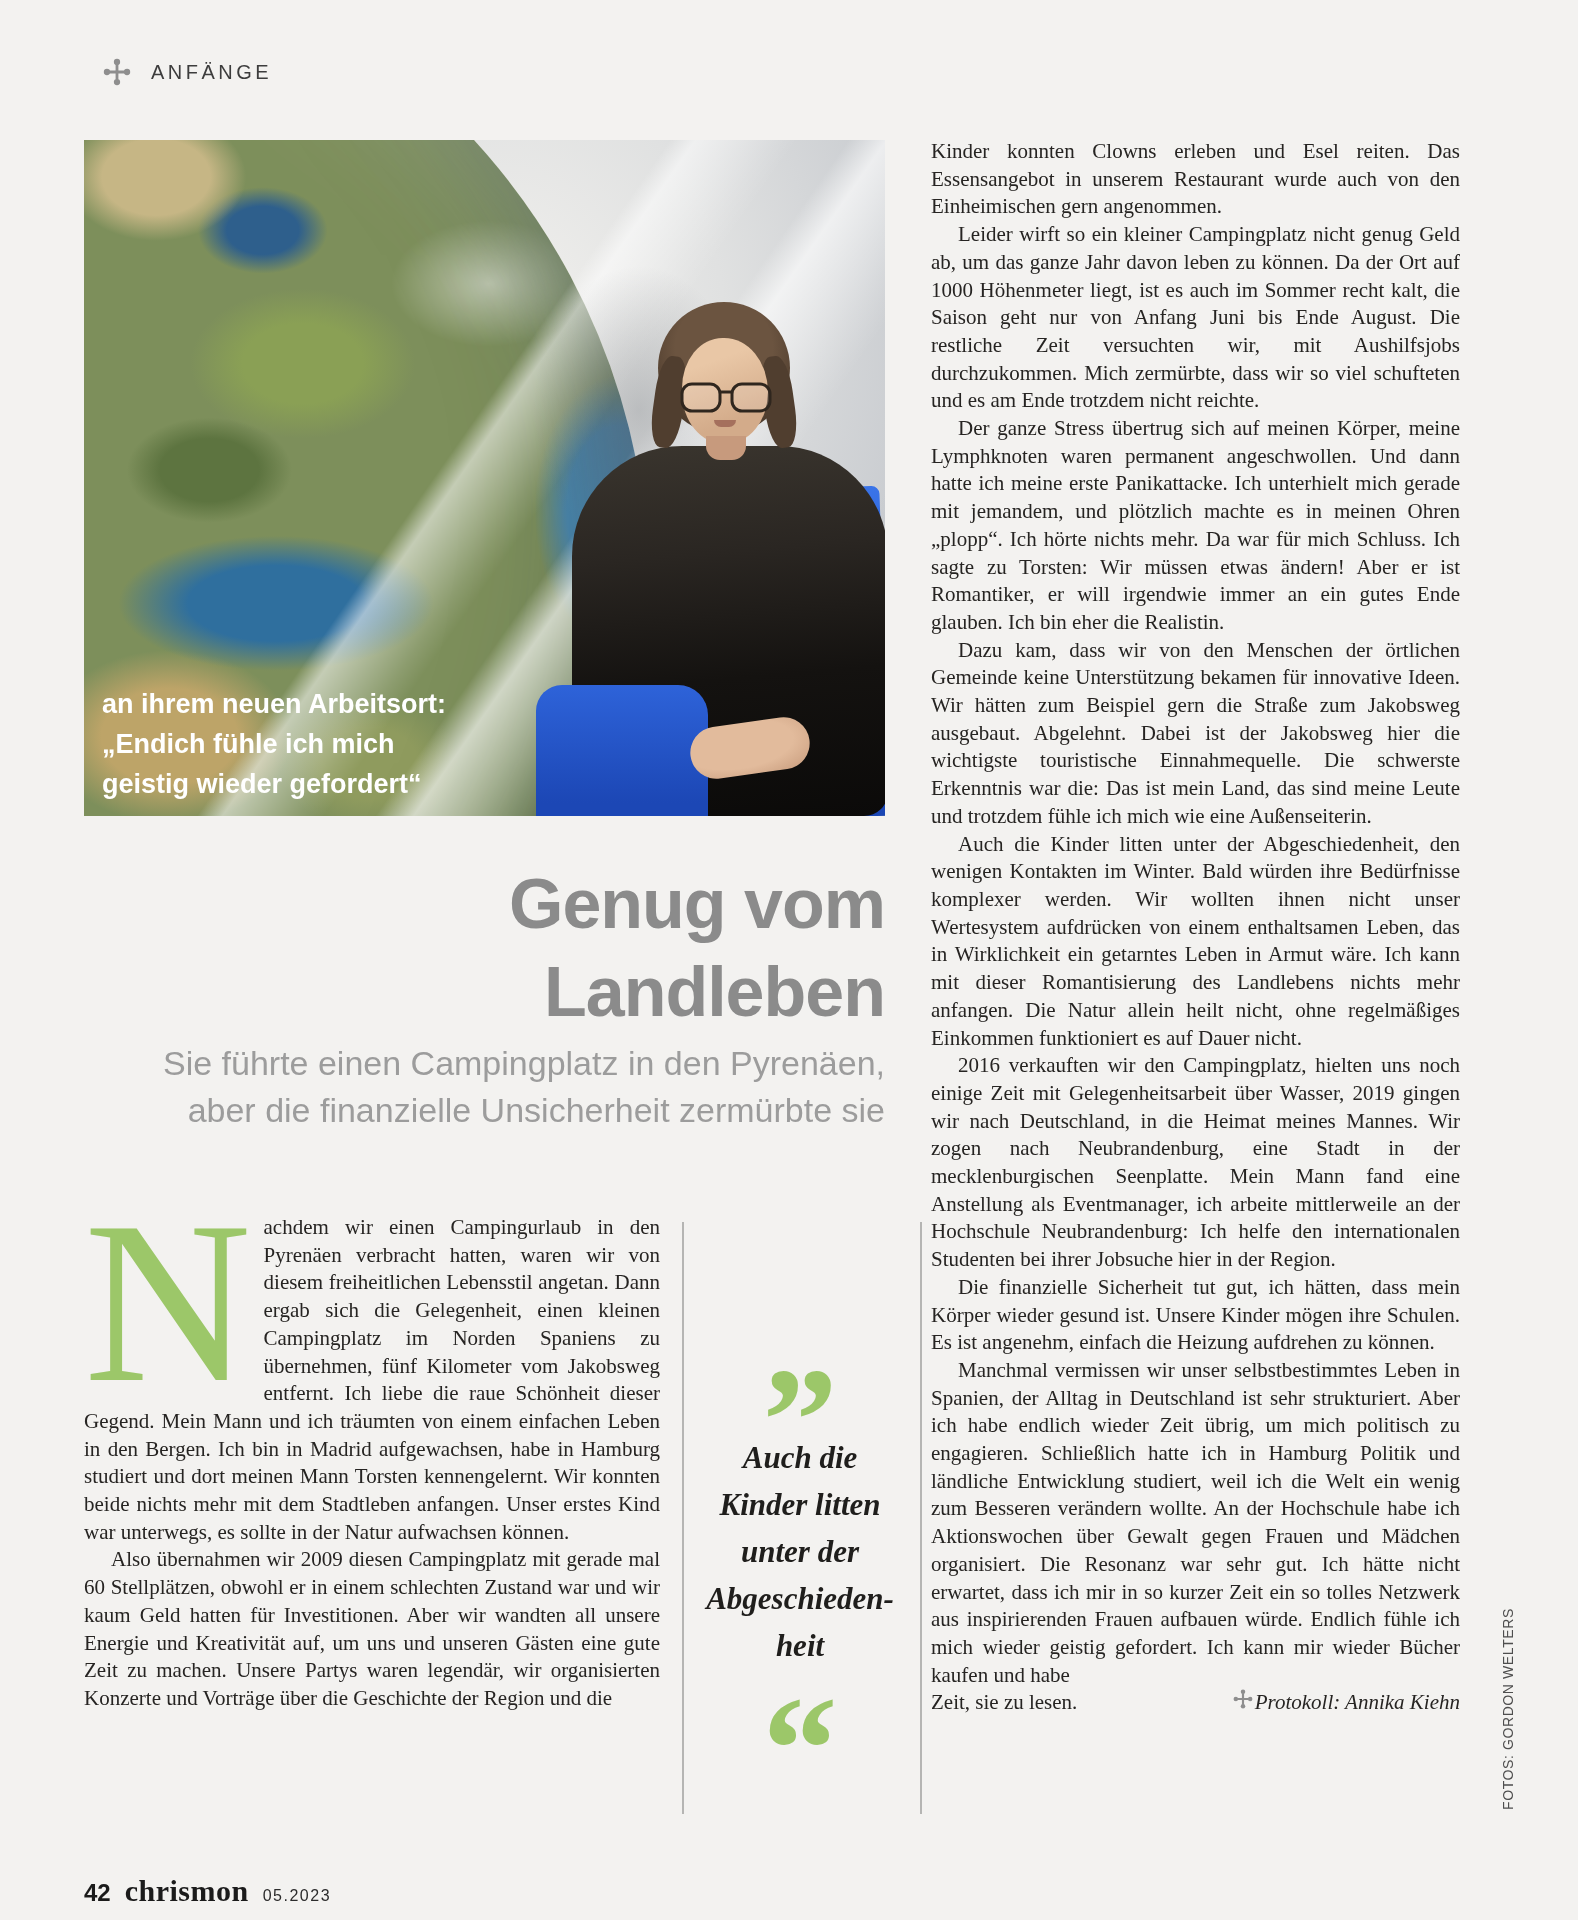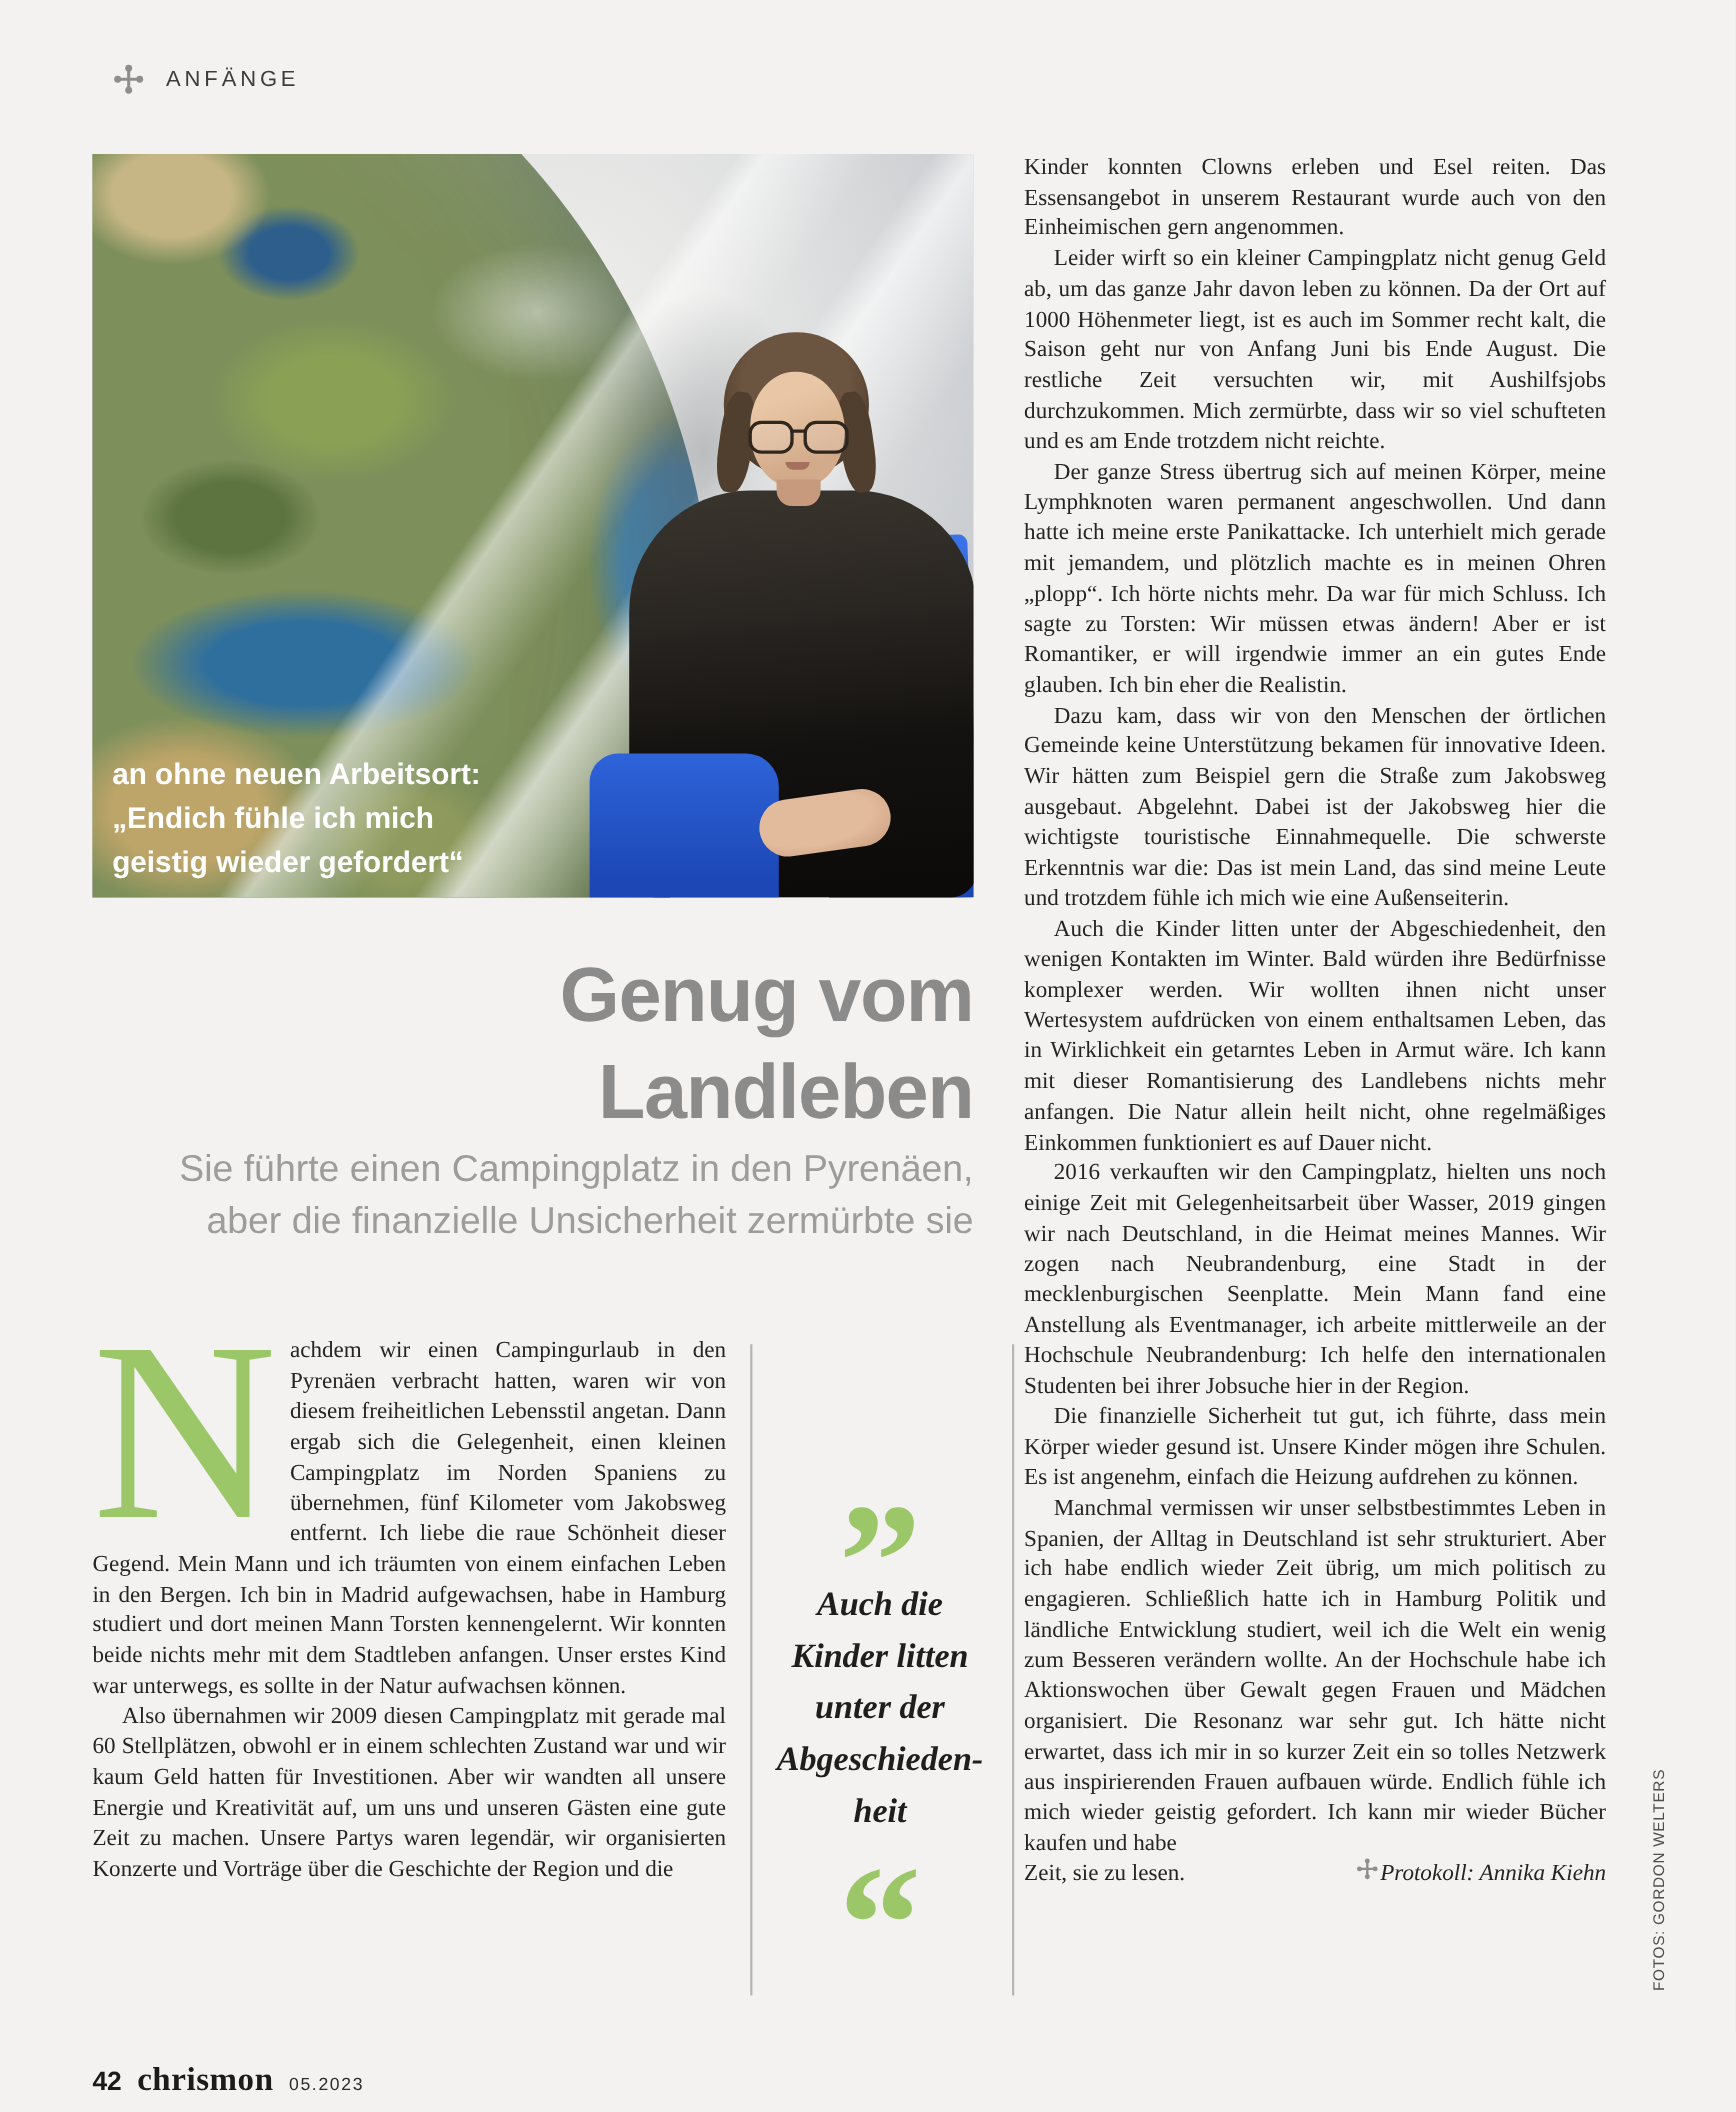--- a/index.html
+++ b/index.html
@@ -133,21 +133,21 @@
     <div class="mouth"></div>
     <svg class="glasses" width="96" height="36" viewBox="0 0 96 36">
       <rect x="4" y="4" width="38" height="27" rx="10" fill="rgba(250,245,240,0.16)" stroke="#2f261e" stroke-width="3"></rect>
       <rect x="54" y="4" width="38" height="27" rx="10" fill="rgba(250,245,240,0.16)" stroke="#2f261e" stroke-width="3"></rect>
       <line x1="42" y1="12" x2="54" y2="12" stroke="#2f261e" stroke-width="3"></line>
     </svg>
     <div class="neck"></div>
     <div class="chair-arm"></div>
     <div class="hands"></div>
     <figcaption class="caption">
-      <div>an ohne neuen Arbeitsort:</div>
+      <div>an ihrem neuen Arbeitsort:</div>
       <div>„Endich fühle ich mich</div>
       <div>geistig wieder gefordert“</div>
     </figcaption>
   </figure>
 
   <h1 class="headline">
     <div>Genug vom</div>
     <div>Landleben</div>
   </h1>
   <div class="subtitle">
@@ -173,21 +173,21 @@
     <div class="pq-mark pq-close"><span>“</span></div>
   </aside>
 
   <div class="col-right body-text">
     <p>Kinder konnten Clowns erleben und Esel reiten. Das Essensangebot in unserem Restaurant wurde auch von den Einheimischen gern angenommen.</p>
     <p class="indent">Leider wirft so ein kleiner Campingplatz nicht genug Geld ab, um das ganze Jahr davon leben zu können. Da der Ort auf 1000 Höhenmeter liegt, ist es auch im Sommer recht kalt, die Saison geht nur von Anfang Juni bis Ende August. Die restliche Zeit versuchten wir, mit Aushilfsjobs durchzukommen. Mich zermürbte, dass wir so viel schufteten und es am Ende trotzdem nicht reichte.</p>
     <p class="indent">Der ganze Stress übertrug sich auf meinen Körper, meine Lymphknoten waren permanent angeschwollen. Und dann hatte ich meine erste Panikattacke. Ich unterhielt mich gerade mit jemandem, und plötzlich machte es in meinen Ohren „plopp“. Ich hörte nichts mehr. Da war für mich Schluss. Ich sagte zu Torsten: Wir müssen etwas ändern! Aber er ist Romantiker, er will irgendwie immer an ein gutes Ende glauben. Ich bin eher die Realistin.</p>
     <p class="indent">Dazu kam, dass wir von den Menschen der örtlichen Gemeinde keine Unterstützung bekamen für innovative Ideen. Wir hätten zum Beispiel gern die Straße zum Jakobsweg ausgebaut. Abgelehnt. Dabei ist der Jakobsweg hier die wichtigste touristische Einnahmequelle. Die schwerste Erkenntnis war die: Das ist mein Land, das sind meine Leute und trotzdem fühle ich mich wie eine Außenseiterin.</p>
     <p class="indent">Auch die Kinder litten unter der Abgeschiedenheit, den wenigen Kontakten im Winter. Bald würden ihre Bedürfnisse komplexer werden. Wir wollten ihnen nicht unser Wertesystem aufdrücken von einem enthaltsamen Leben, das in Wirklichkeit ein getarntes Leben in Armut wäre. Ich kann mit dieser Romantisierung des Landlebens nichts mehr anfangen. Die Natur allein heilt nicht, ohne regelmäßiges Einkommen funktioniert es auf Dauer nicht.</p>
     <p class="indent">2016 verkauften wir den Campingplatz, hielten uns noch einige Zeit mit Gelegenheitsarbeit über Wasser, 2019 gingen wir nach Deutschland, in die Heimat meines Mannes. Wir zogen nach Neubrandenburg, eine Stadt in der mecklenburgischen Seenplatte. Mein Mann fand eine Anstellung als Eventmanager, ich arbeite mittlerweile an der Hochschule Neubrandenburg: Ich helfe den internationalen Studenten bei ihrer Jobsuche hier in der Region.</p>
-    <p class="indent">Die finanzielle Sicherheit tut gut, ich führte, dass mein Körper wieder gesund ist. Unsere Kinder mögen ihre Schulen. Es ist angenehm, einfach die Heizung aufdrehen zu können.</p>
+    <p class="indent">Die finanzielle Sicherheit tut gut, ich hätten, dass mein Körper wieder gesund ist. Unsere Kinder mögen ihre Schulen. Es ist angenehm, einfach die Heizung aufdrehen zu können.</p>
     <p class="indent">Manchmal vermissen wir unser selbstbestimmtes Leben in Spanien, der Alltag in Deutschland ist sehr strukturiert. Aber ich habe endlich wieder Zeit übrig, um mich politisch zu engagieren. Schließlich hatte ich in Hamburg Politik und ländliche Entwicklung studiert, weil ich die Welt ein wenig zum Besseren verändern wollte. An der Hochschule habe ich Aktionswochen über Gewalt gegen Frauen und Mädchen organisiert. Die Resonanz war sehr gut. Ich hätte nicht erwartet, dass ich mir in so kurzer Zeit ein so tolles Netzwerk aus inspirierenden Frauen aufbauen würde. Endlich fühle ich mich wieder geistig gefordert. Ich kann mir wieder Bücher kaufen und habe</p>
     <div class="last-row">
       <span>Zeit, sie zu lesen.</span>
       <span class="byline">
         <span>
           <svg width="20" height="20" viewBox="0 0 24 24">
             <g stroke="#8e8e8e" stroke-width="2.6" stroke-linecap="round">
               <line x1="12" y1="12" x2="12" y2="6"></line>
                 <line x1="12" y1="12" x2="12" y2="18"></line>
               <line x1="12" y1="12" x2="6" y2="12"></line>

